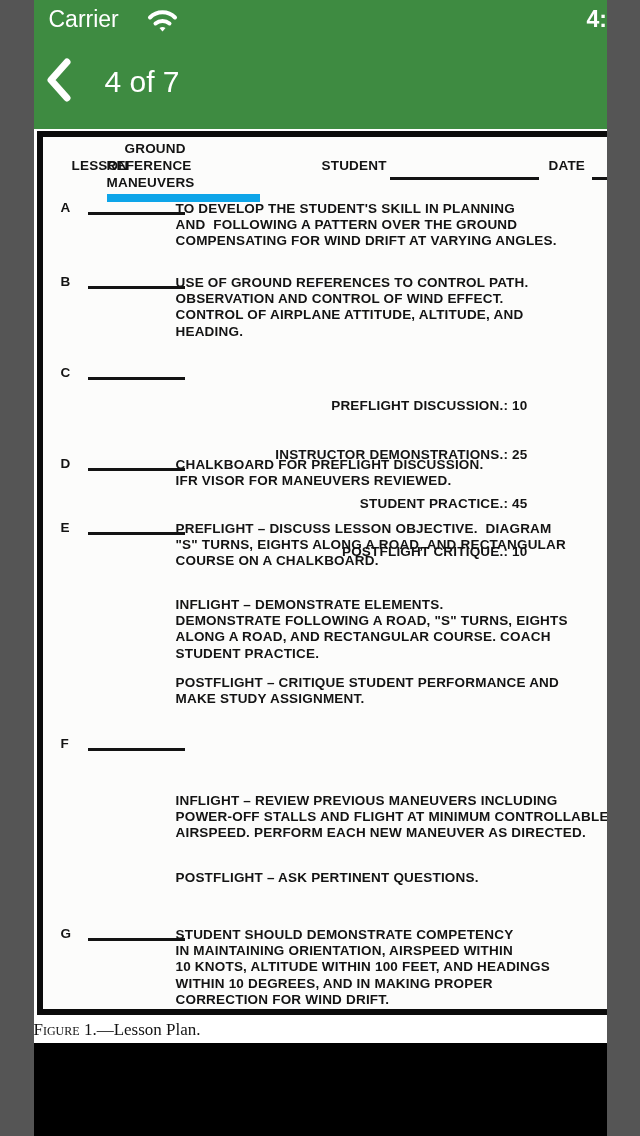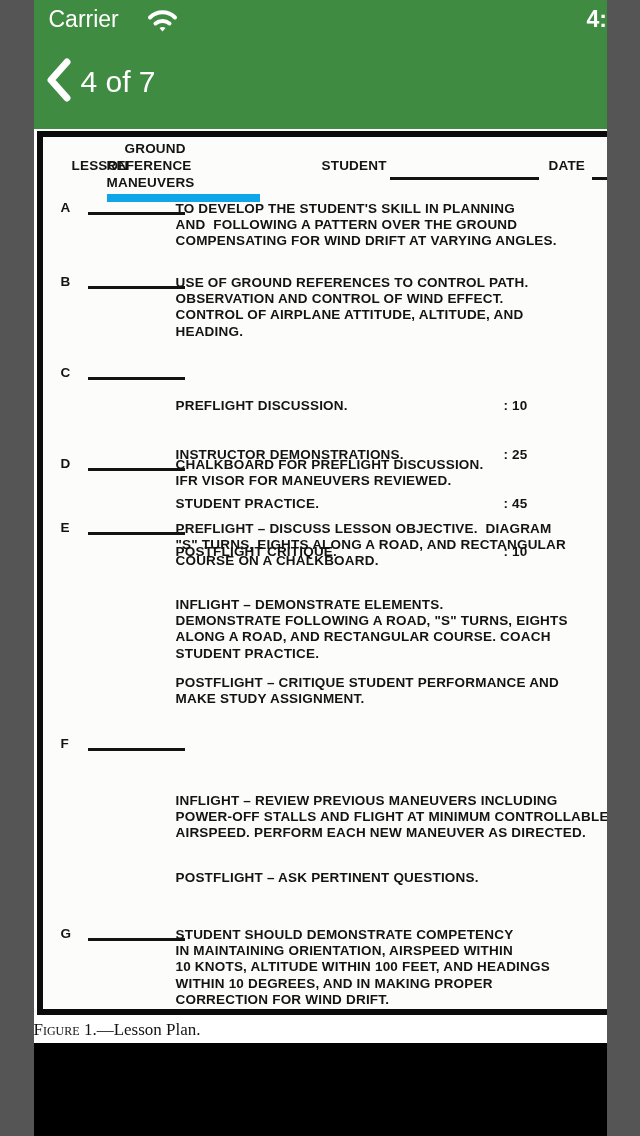--- a/index.html
+++ b/index.html
@@ -12,21 +12,21 @@
   .topbar { position:absolute; left:0; top:0; width:640px; height:129px; background:#3e8b41; }
   .carrier { position:absolute; left:15px; top:6px; color:#fff; font-size:23px; }
   .wifi-icon { position:absolute; left:113px; top:8px; }
   .time { position:absolute; left:0; top:6px; width:100%; text-align:right;
           color:#fff; font-size:23px; font-weight:700; }
   .battery-icon { position:absolute; right:17px; top:11px; width:36px; height:18px;
              background:#fff; border-radius:3px; }
   .battery-icon::after { content:""; position:absolute; right:-5px; top:5px; width:4px; height:8px;
              background:#fff; border-radius:0 2px 2px 0; }
   .back-button { position:absolute; left:12px; top:58px; display:flex; align-items:center;
-             color:#fff; cursor:pointer; }
+             color:#fff; cursor:pointer;gap:24px; }
   .back-label { font-size:30px; margin-left:10px; }
   .nav-title { position:absolute; left:0; top:61px; width:100%; text-align:center;
              color:#fff; font-size:33px; pointer-events:none; }
   
   .page { position:absolute; left:3px; top:131px; width:634px; height:884px;
           box-sizing:border-box; background:#fcfcfb; border:6px solid #0b0b0b; }
   .page-inner { position:relative; width:100%; height:100%;
           color:#131313; font-weight:700; font-size:13.5px; letter-spacing:0.2px; }
   .hline { position:absolute; height:3px; background:#131313; }
   .lesson-label  { position:absolute; left:13px;  top:21px;padding-left:16px; }
@@ -34,21 +34,21 @@
   .date-label    { position:absolute; left:506px; top:21px; }
   .lesson-value  { position:absolute; left:64px; top:3px; width:153px;
                    line-height:17px; white-space:pre-wrap; text-indent:18px;
                    border-bottom:8px solid #0ea5e9; padding-bottom:3px; }
   .student-line  { left:347px; top:40px; width:149px; }
   .date-line     { left:549px; top:40px; width:73px; }
   .block  { position:absolute; left:18px; right:6px; }
   .blk-letter { position:absolute; left:0; top:-1px; }
   .blk-line   { position:absolute; left:27px; top:11px; width:97px; height:3px; background:#131313; }
   .blk-text   { margin-left:115px; line-height:16.2px; white-space:pre-wrap; }
-  .sched-row  { display:flex; justify-content:space-between; width:352px; line-height:16.2px; }
+  .sched-row  { display:flex; justify-content:flex-end; width:352px; line-height:16.2px; }
   .caption { position:absolute; left:0; top:1020px; width:100%; text-align:left;
              color:#131313; font-family:"Liberation Serif", serif; font-size:17px;
              white-space:pre-wrap; }
   .figure-word { font-variant:small-caps; }
   .bottombar { position:absolute; left:0; top:1043px; width:640px; height:93px; background:#000; }
 </style>
 </head>
 <body>
 
 <div class="screen">

